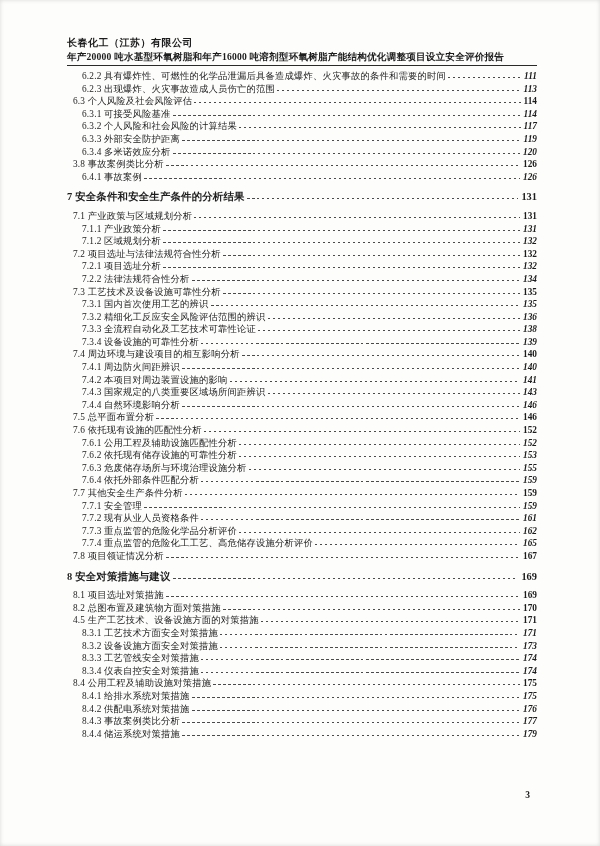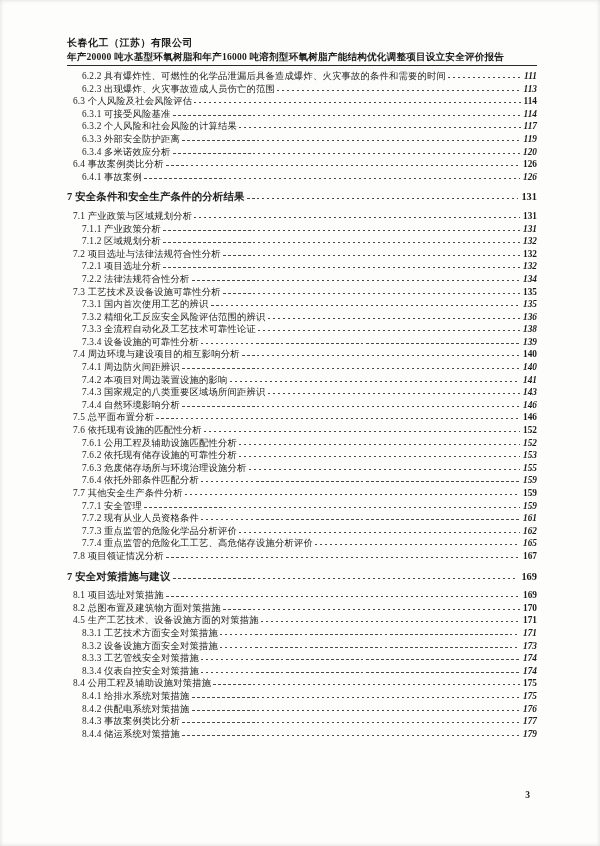--- a/index.html
+++ b/index.html
@@ -110,21 +110,21 @@
         <span class="entry-text">6.3.3 外部安全防护距离</span>
         <span class="leader"></span>
         <span class="page-num">119</span>
       </div>
       <div class="toc-row lvl3">
         <span class="entry-text">6.3.4 多米诺效应分析</span>
         <span class="leader"></span>
         <span class="page-num">120</span>
       </div>
       <div class="toc-row lvl2">
-        <span class="entry-text">6.4 事故案例类比分析</span>
+        <span class="entry-text">3.8 事故案例类比分析</span>
         <span class="leader"></span>
         <span class="page-num">126</span>
       </div>
       <div class="toc-row lvl3">
         <span class="entry-text">6.4.1 事故案例</span>
         <span class="leader"></span>
         <span class="page-num">126</span>
       </div>
       <div class="toc-row lvl1">
         <span class="entry-text">7 安全条件和安全生产条件的分析结果</span>
@@ -265,21 +265,21 @@
         <span class="entry-text">7.7.4 重点监管的危险化工工艺、高危储存设施分析评价</span>
         <span class="leader"></span>
         <span class="page-num">165</span>
       </div>
       <div class="toc-row lvl2">
         <span class="entry-text">7.8 项目领证情况分析</span>
         <span class="leader"></span>
         <span class="page-num">167</span>
       </div>
       <div class="toc-row lvl1">
-        <span class="entry-text">7 安全对策措施与建议</span>
+        <span class="entry-text">8 安全对策措施与建议</span>
         <span class="leader"></span>
         <span class="page-num">169</span>
       </div>
       <div class="toc-row lvl2">
         <span class="entry-text">8.1 项目选址对策措施</span>
         <span class="leader"></span>
         <span class="page-num">169</span>
       </div>
       <div class="toc-row lvl2">
         <span class="entry-text">8.2 总图布置及建筑物方面对策措施</span>

